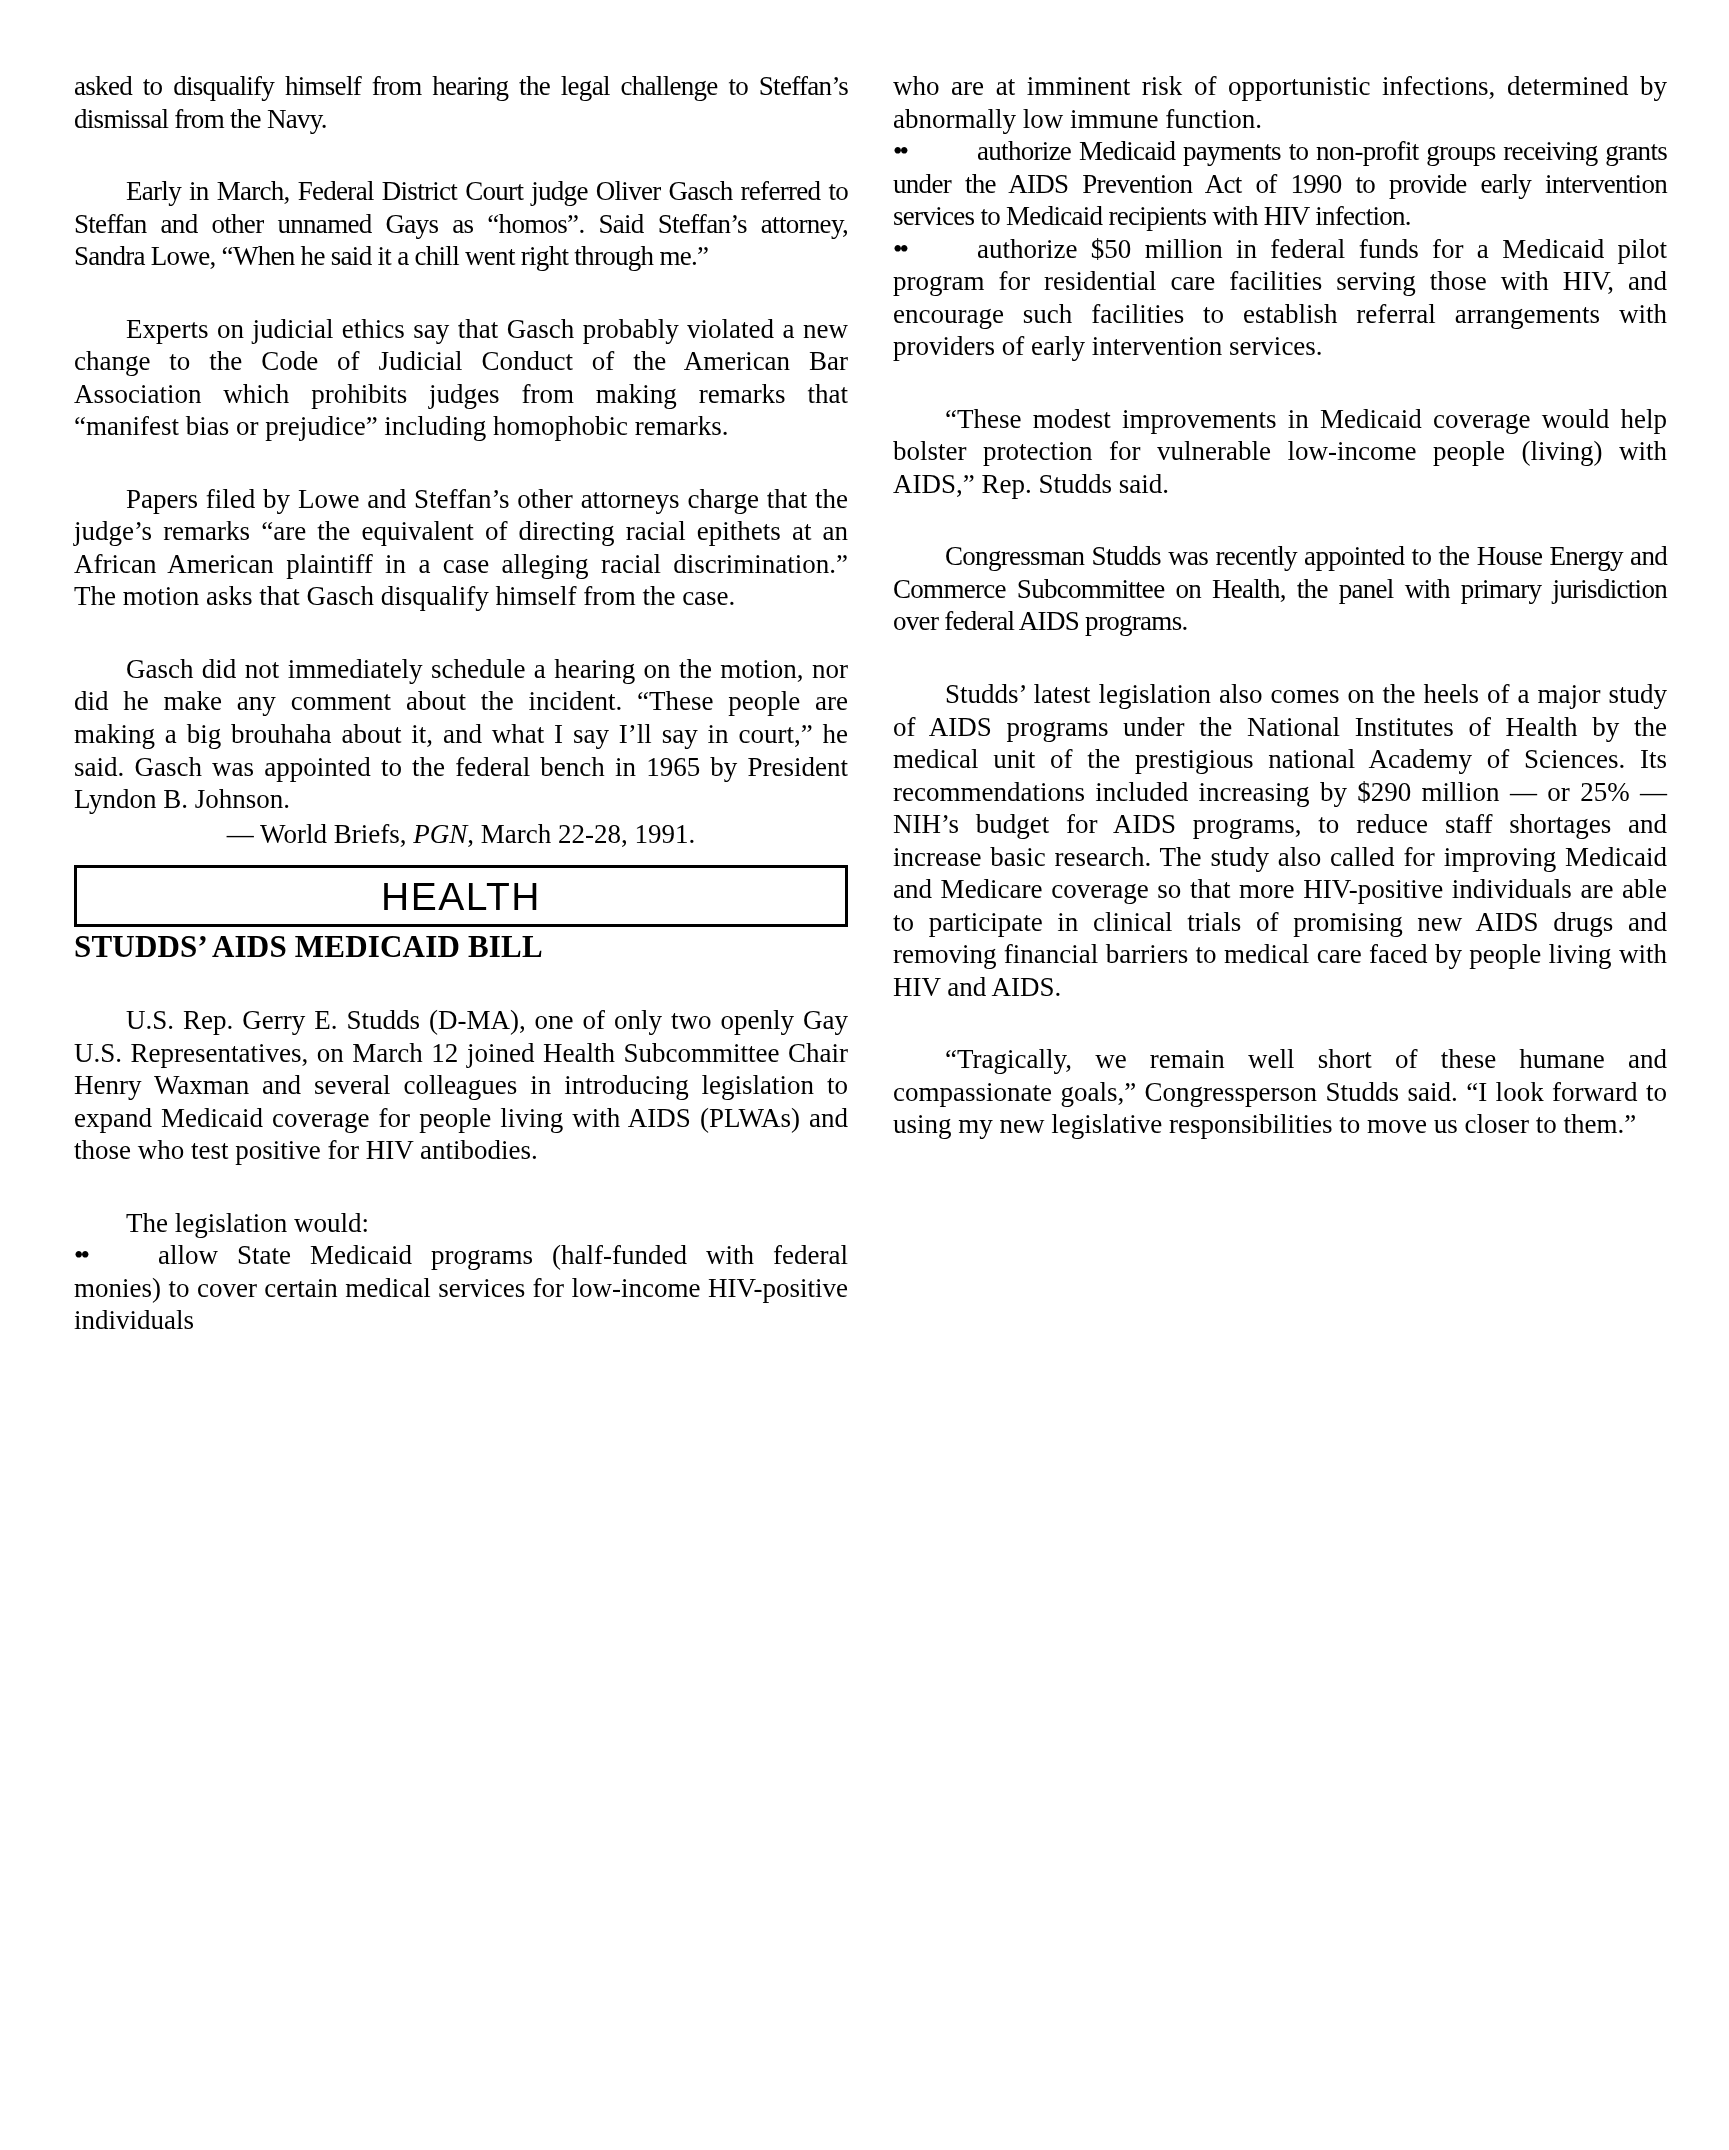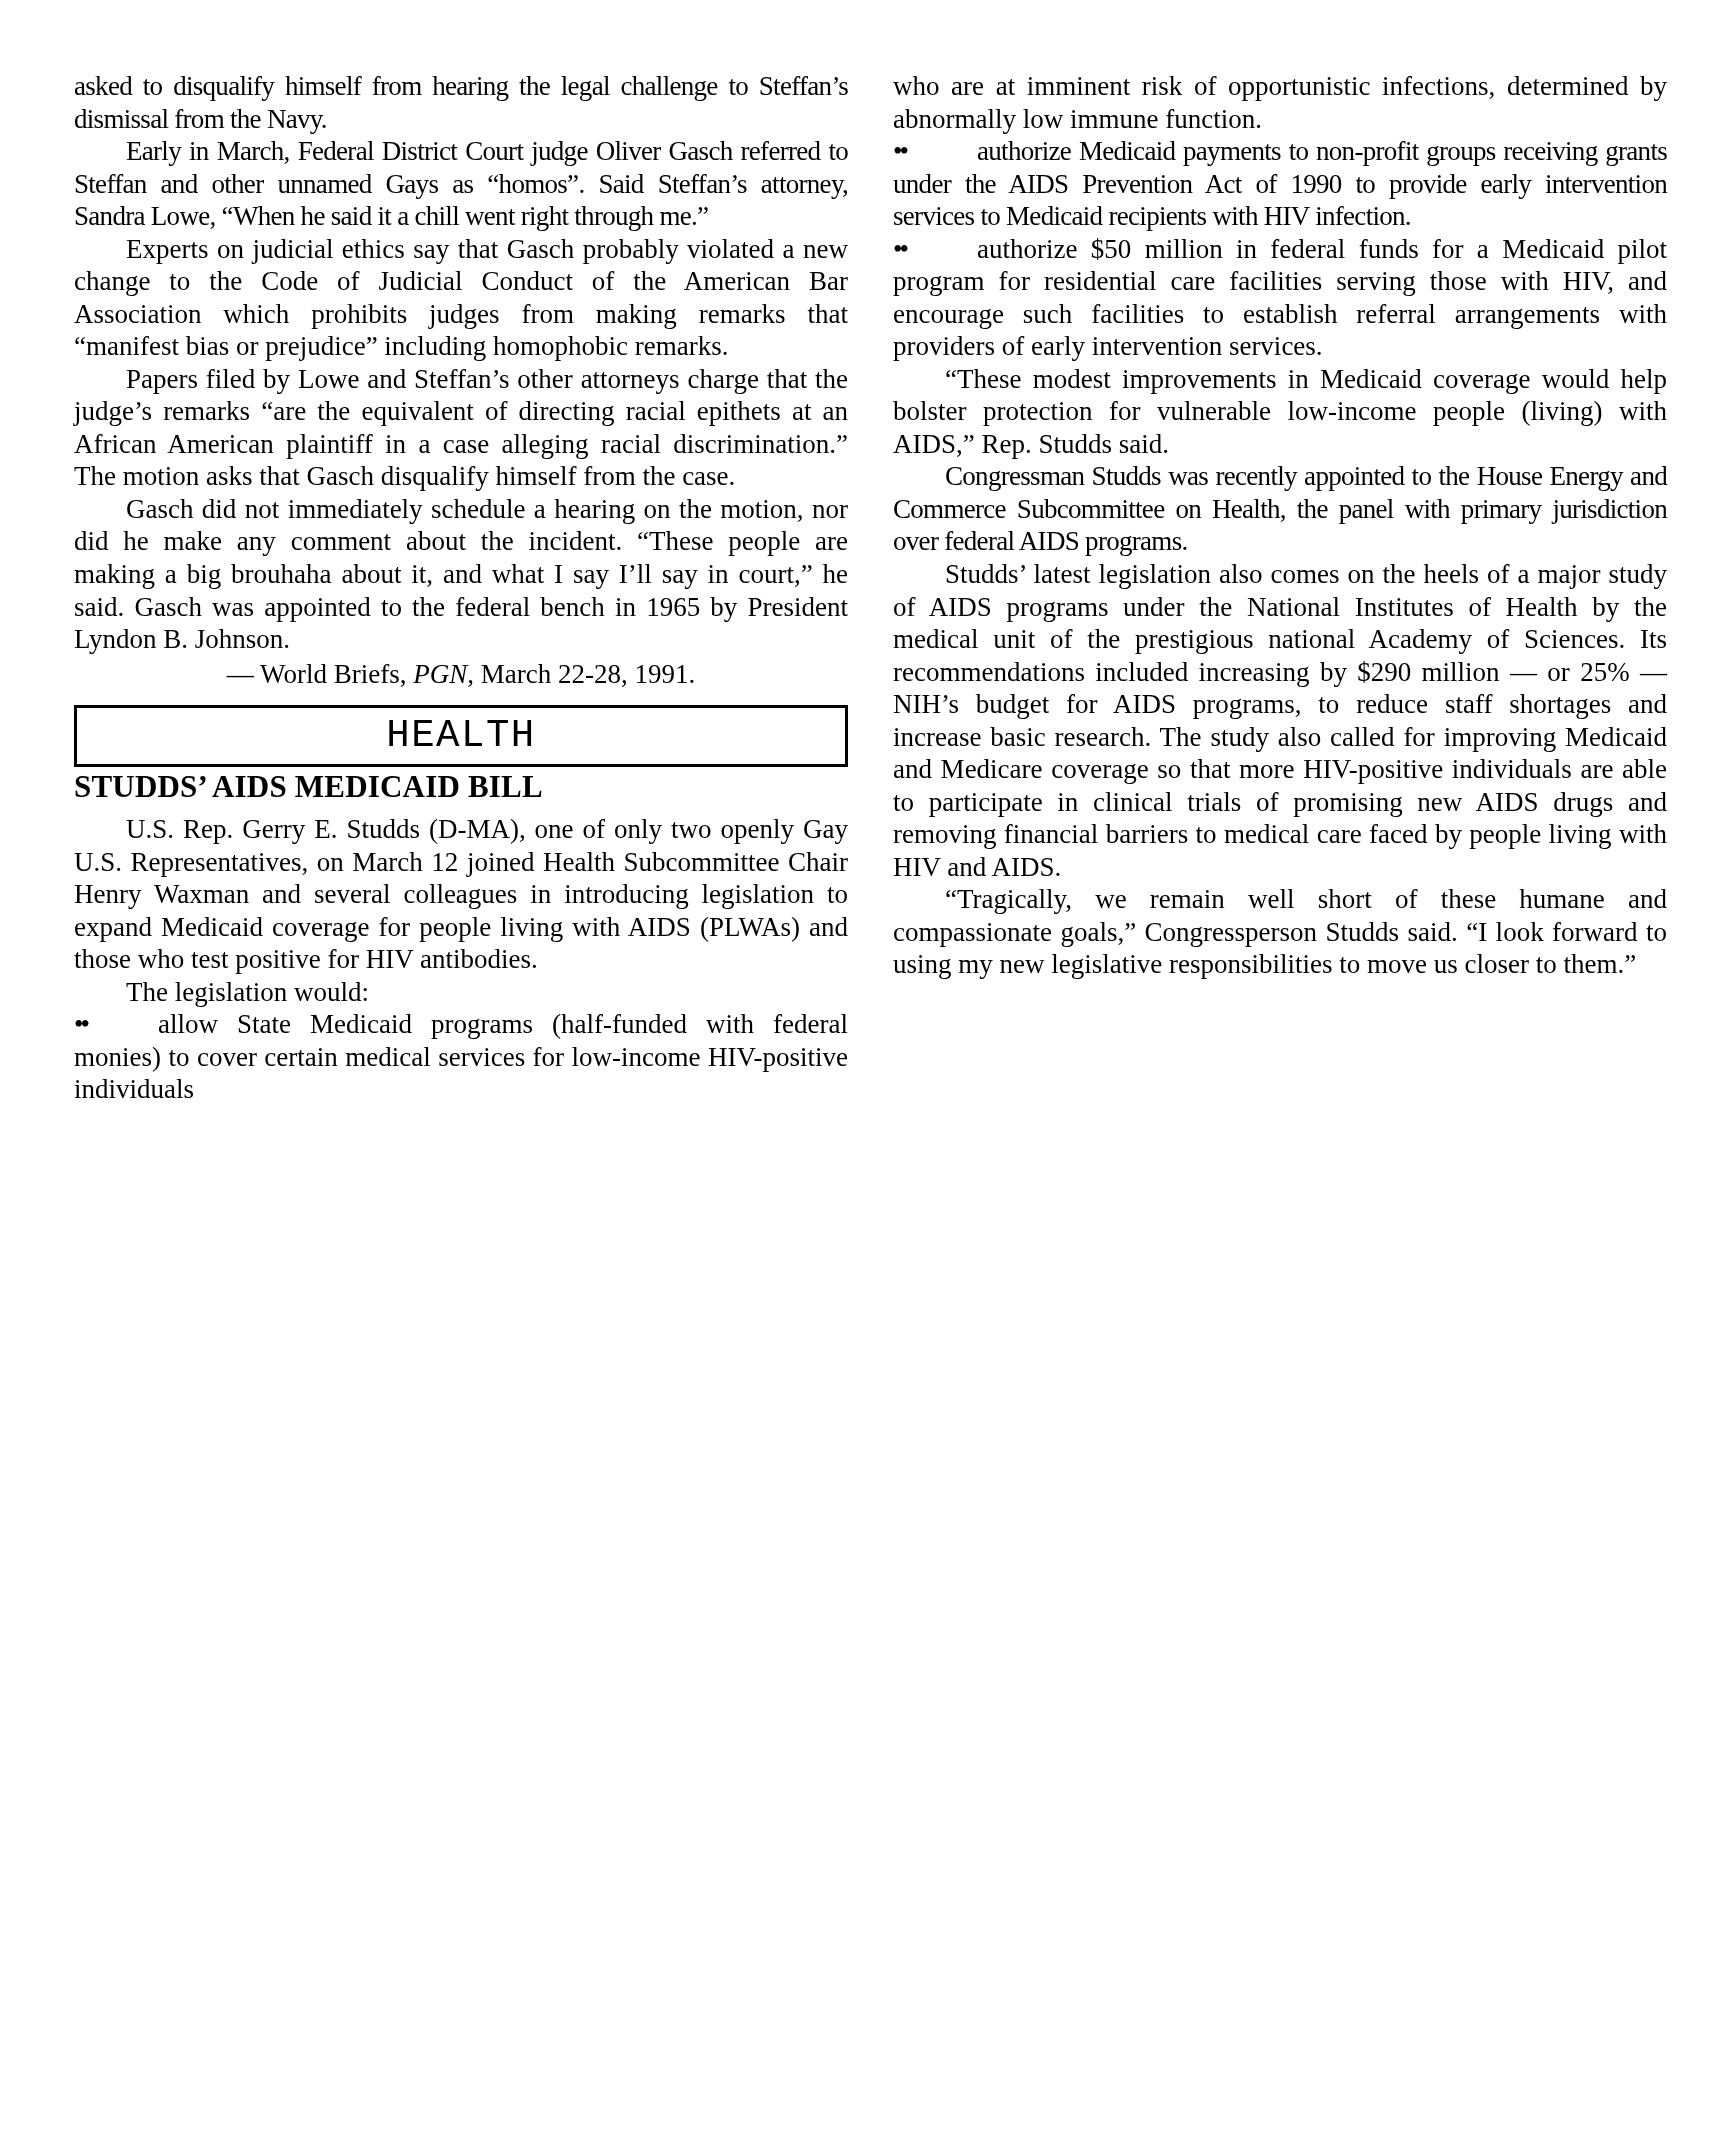--- a/index.html
+++ b/index.html
@@ -34,20 +34,21 @@
   p {
     margin: 0;
     font-size: 27px;
     line-height: 1.205;
     text-align: justify;
     text-justify: inter-word;
     hyphens: none;
   }
   p.indent {
     text-indent: 52px;
+    margin-top: 40px;
   }
   p.tight {
     letter-spacing: -0.7px;
   }
   p.bullet {
     text-indent: 0;
   }
   p.bullet .bull {
     display: inline-block;
     width: 84px;
@@ -66,21 +67,21 @@
     margin-top: 15px;
     margin-bottom: 3px;
     border: 3.5px solid #000;
     height: 56px;
     display: flex;
     align-items: center;
     justify-content: center;
     background: #fff;
   }
   .section-banner span {
-    font-family: Liberation Mono, monospace;
+    font-family: Liberation Sans, sans-serif;
     font-size: 39px;
     letter-spacing: 1.5px;
     line-height: 1;
   }
   .headline {
     font-size: 31px;
     font-weight: bold;
     letter-spacing: 0.2px;
     margin: 3px 0 9px 0;
     line-height: 1.1;

